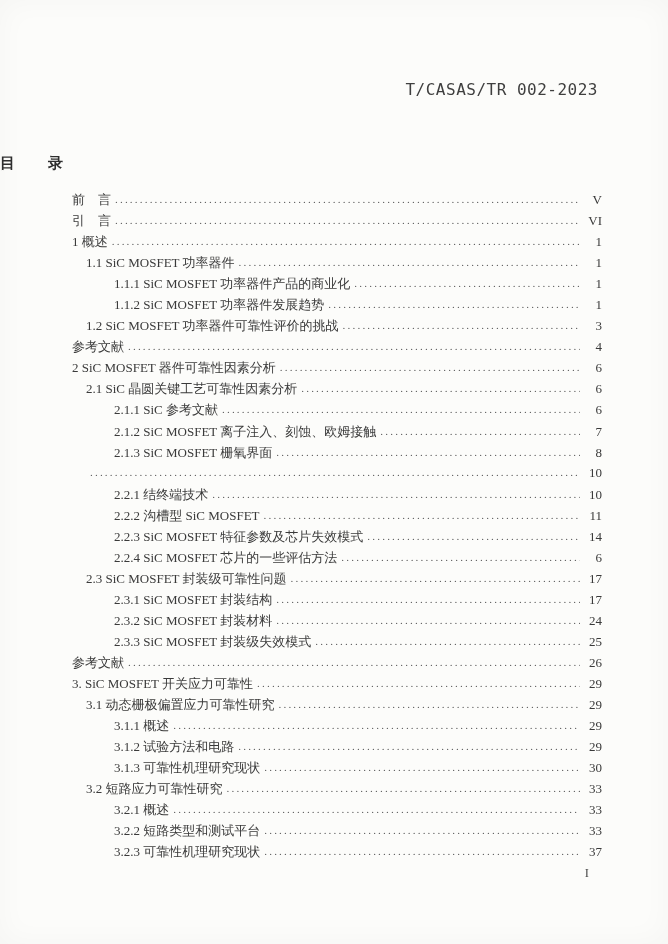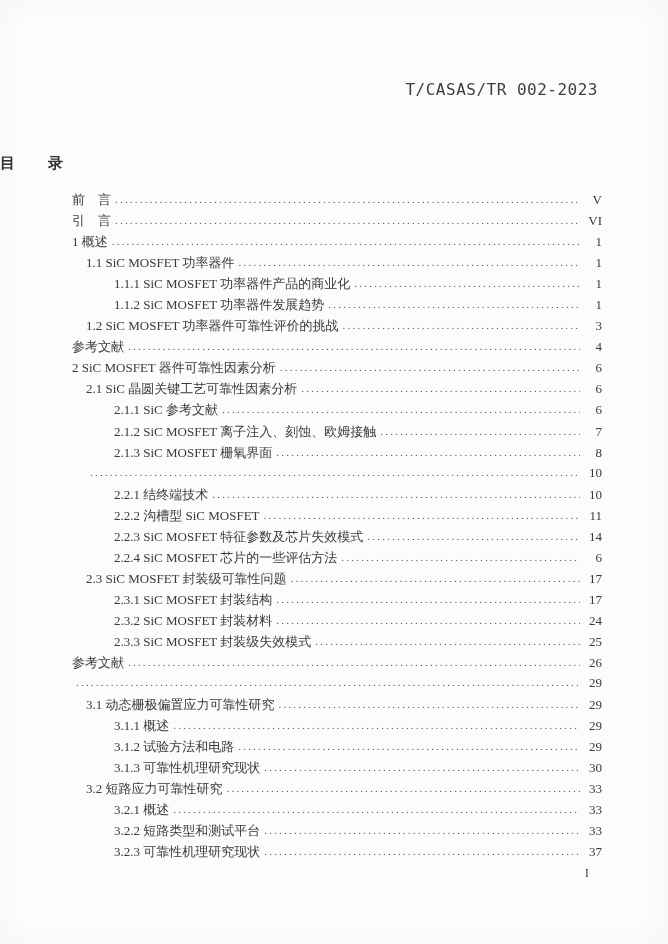--- a/index.html
+++ b/index.html
@@ -195,20 +195,21 @@
         <span class="toc-label">2.3.3 SiC MOSFET 封装级失效模式</span>
         <span class="toc-dots">............................................................................................................................................................................................................................</span>
         <span class="toc-page">25</span>
       </div>
       <div class="toc-row level-0">
         <span class="toc-label">参考文献</span>
         <span class="toc-dots">............................................................................................................................................................................................................................</span>
         <span class="toc-page">26</span>
       </div>
       <div class="toc-row level-0">
+        <span class="toc-label">3. SiC MOSFET 开关应力可靠性</span>
         <span class="toc-dots">............................................................................................................................................................................................................................</span>
         <span class="toc-page">29</span>
       </div>
       <div class="toc-row level-1">
         <span class="toc-label">3.1 动态栅极偏置应力可靠性研究</span>
         <span class="toc-dots">............................................................................................................................................................................................................................</span>
         <span class="toc-page">29</span>
       </div>
       <div class="toc-row level-2">
         <span class="toc-label">3.1.1 概述</span>

